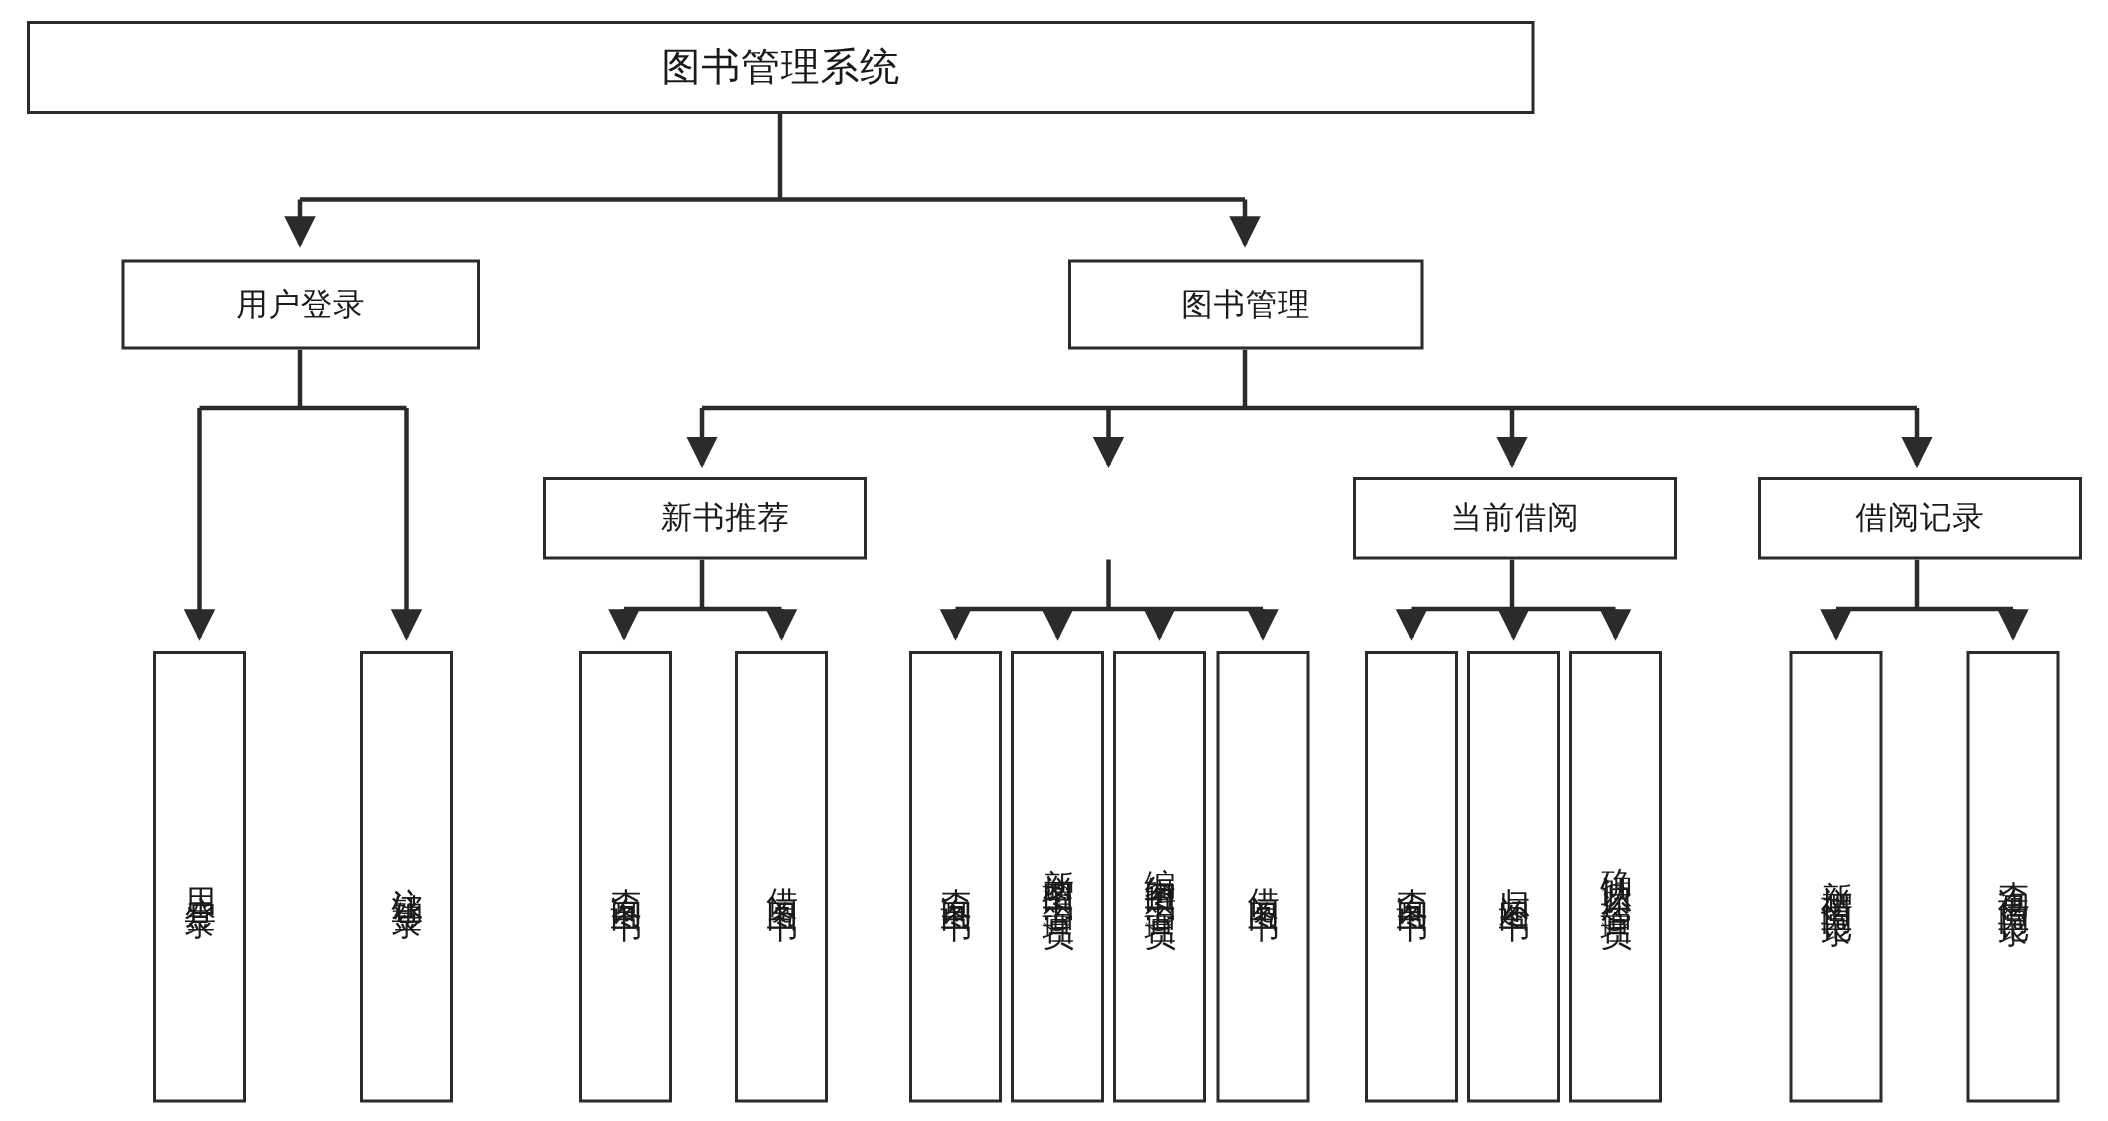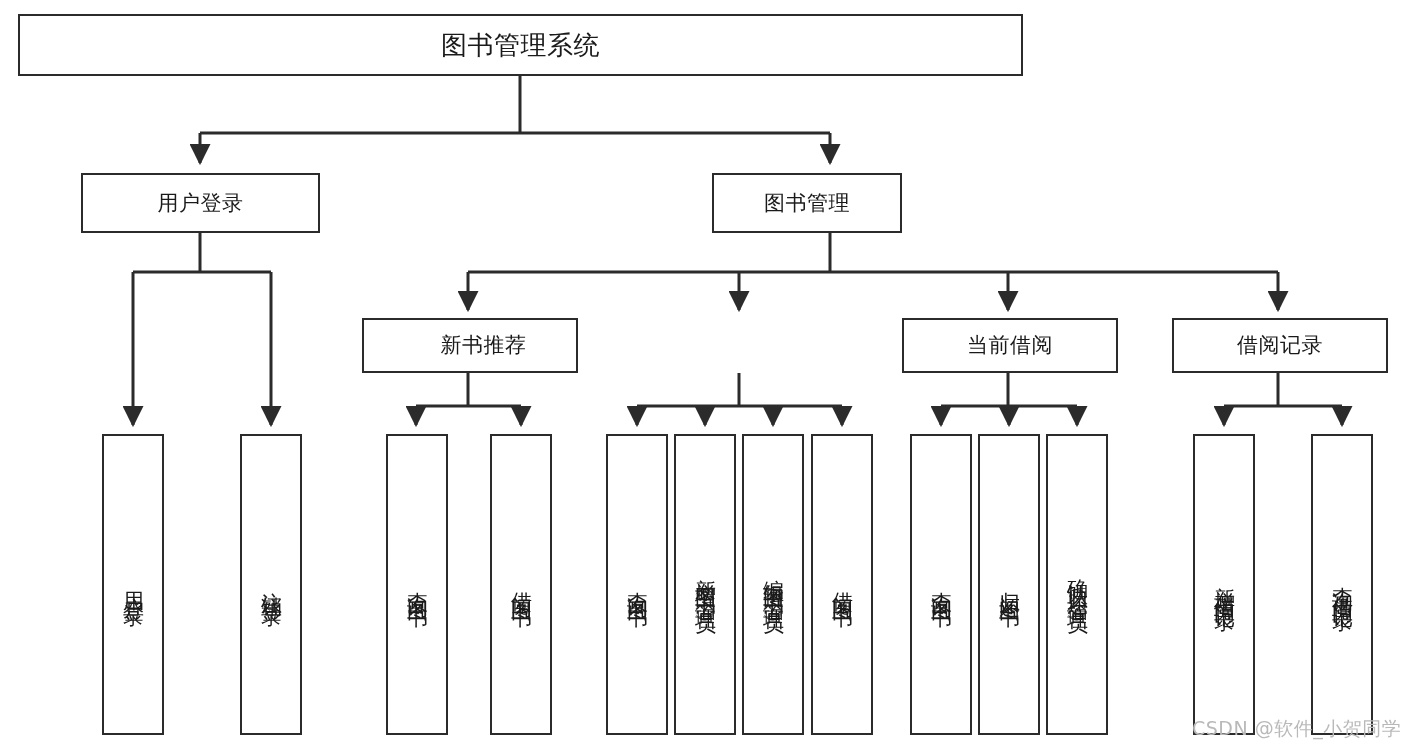--- a/index.html
+++ b/index.html
@@ -126,21 +126,21 @@
   </svg>
 
   <div class="node root" style="left:18px; top:14px; width:1005px; height:62px;">
     <span class="label">图书管理系统</span>
   </div>
 
   <div class="node" style="left:81px; top:173px; width:239px; height:60px;">
     <span class="label">用户登录</span>
   </div>
 
-  <div class="node" style="left:712px; top:173px; width:190px; height:60px;">
+  <div class="node" style="left:712px; top:173px; width:237px; height:60px;">
     <span class="label">图书管理</span>
   </div>
 
   <div class="node" style="left:362px; top:318px; width:216px; height:55px;padding-left:27px;">
     <span class="label">新书推荐</span>
   </div>
 
 
   <div class="node" style="left:902px; top:318px; width:216px; height:55px;">
     <span class="label">当前借阅</span>
@@ -195,15 +195,14 @@
   </div>
 
   <div class="node leaf" style="left:1193px; top:434px; width:62px; height:301px;">
     <span class="label">新增借阅记录</span>
   </div>
 
   <div class="node leaf" style="left:1311px; top:434px; width:62px; height:301px;">
     <span class="label">查询借阅记录</span>
   </div>
 
-  <div class="watermark" style="left:1192px; top:716px;">CSDN @软件_小贺同学</div>
 
 </div>
 
 </body></html>

